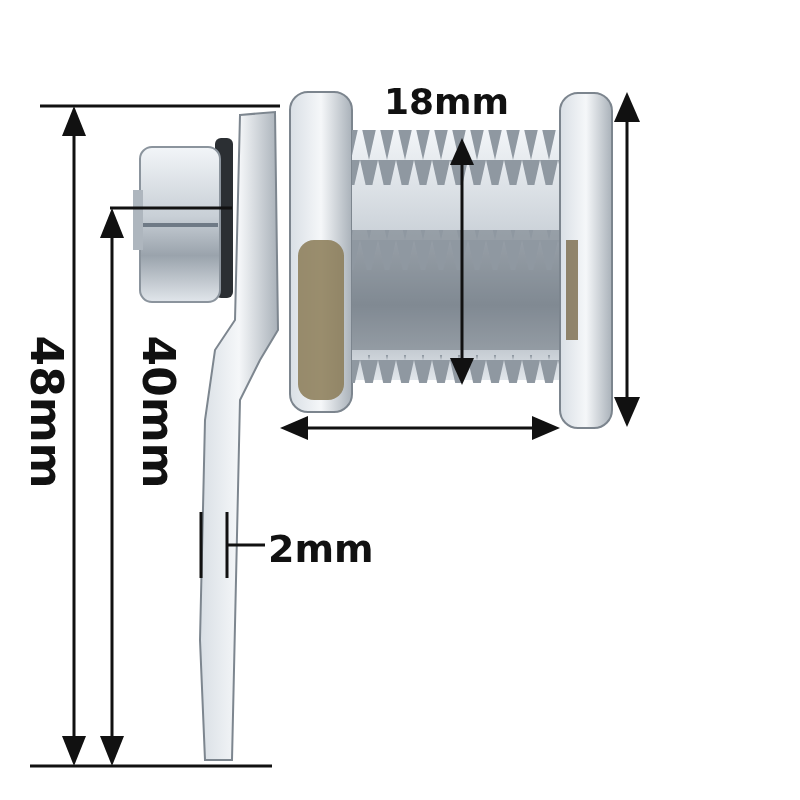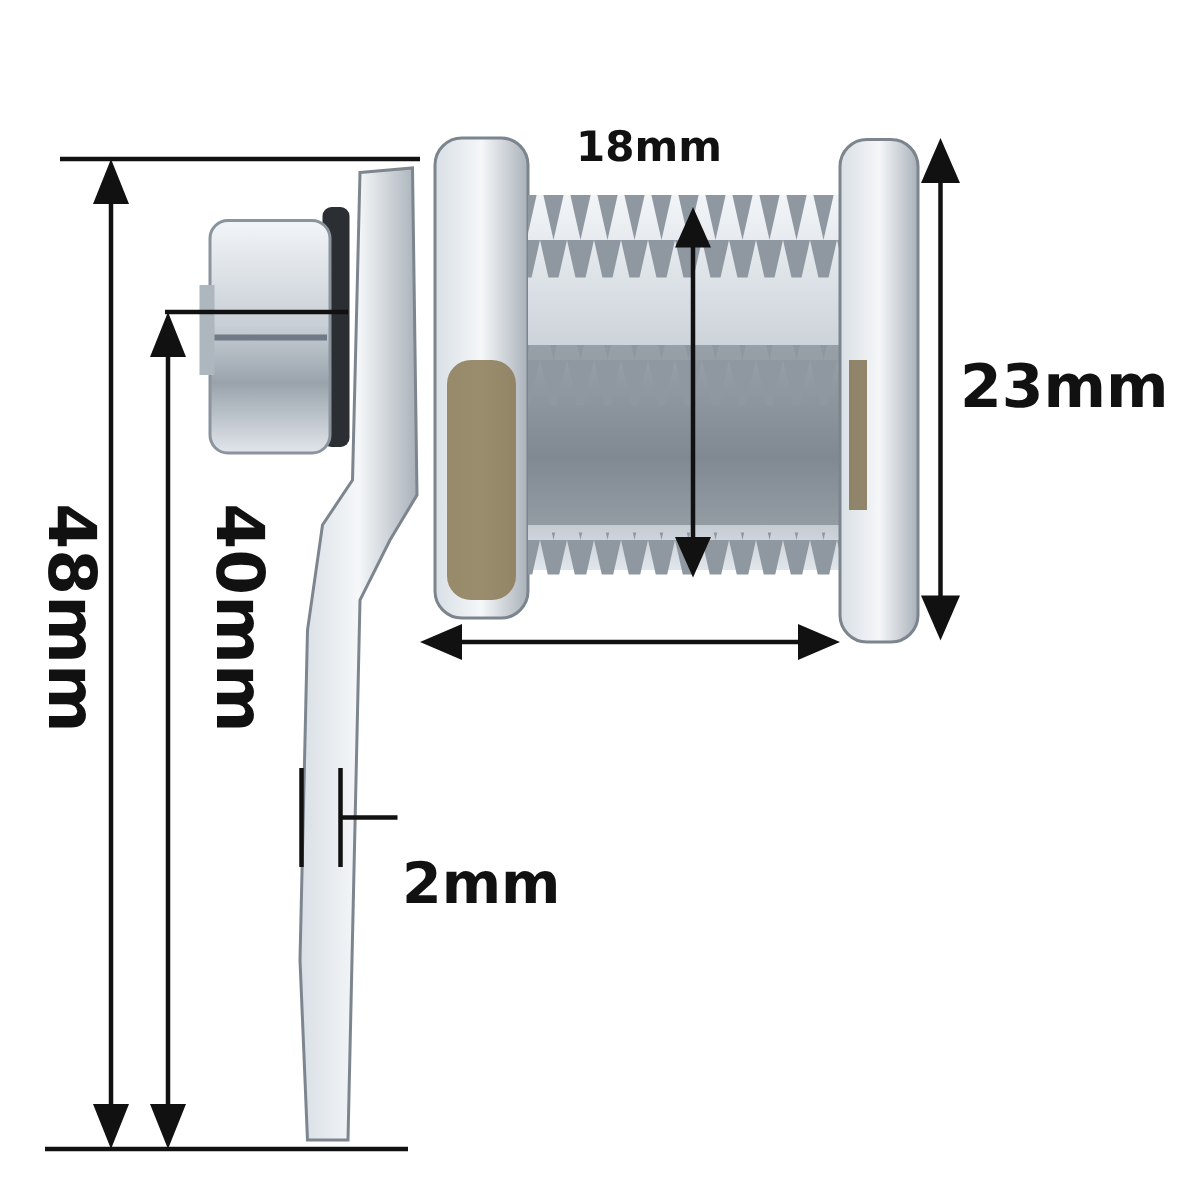--- a/index.html
+++ b/index.html
@@ -1,18 +1,18 @@
 <!DOCTYPE html>
 <html><head>
 <meta charset="utf-8">
 <style>
   html, body { margin: 0; padding: 0; background: #ffffff; }
   body { width: 800px; height: 800px; position: relative; overflow: hidden; font-family: "DejaVu Sans", sans-serif; }
   .stage { position: absolute; left: 0; top: 0; width: 800px; height: 800px; }
-  .label { position: absolute; font-weight: bold; color: #111; font-size: 28px; white-space: nowrap; line-height: 1; }
+  .label { position: absolute; font-weight: bold; color: #111; font-size: 36px; white-space: nowrap; line-height: 1; }
   .vlabel { transform-origin: center center; transform: rotate(90deg); }
 </style>
 </head>
 <body>
 
 <div class="stage">
   <svg width="800" height="800" viewBox="0 0 800 800">
     <defs>
       <linearGradient id="metalV" x1="0" y1="0" x2="0" y2="1">
         <stop offset="0" stop-color="#f2f5f8"></stop>
@@ -85,17 +85,16 @@
       <polygon points="627,92 614,122 640,122" stroke="none"></polygon>
       <polygon points="627,427 614,397 640,397" stroke="none"></polygon>
 
       <line x1="290" y1="428" x2="552" y2="428"></line>
       <polygon points="280,428 308,416 308,440" stroke="none"></polygon>
       <polygon points="560,428 532,416 532,440" stroke="none"></polygon>
     </g>
   </svg>
 
   <div class="label" style="left:384px; top:84px;">18mm</div>
-  <div class="label" style="left:640px; top:238px; font-size:40px;">23mm</div>
-  <div class="label" style="left:268px; top:530px; font-size:38px;margin-top:40px;">2mm</div>
+  <div class="label" style="left:268px; top:530px; font-size:38px;">2mm</div>
   <div class="label vlabel" style="left:-30px; top:390px; font-size:44px;">48mm</div>
   <div class="label vlabel" style="left:82px; top:390px; font-size:44px;">40mm</div>
 </div>
 
 </body></html>

